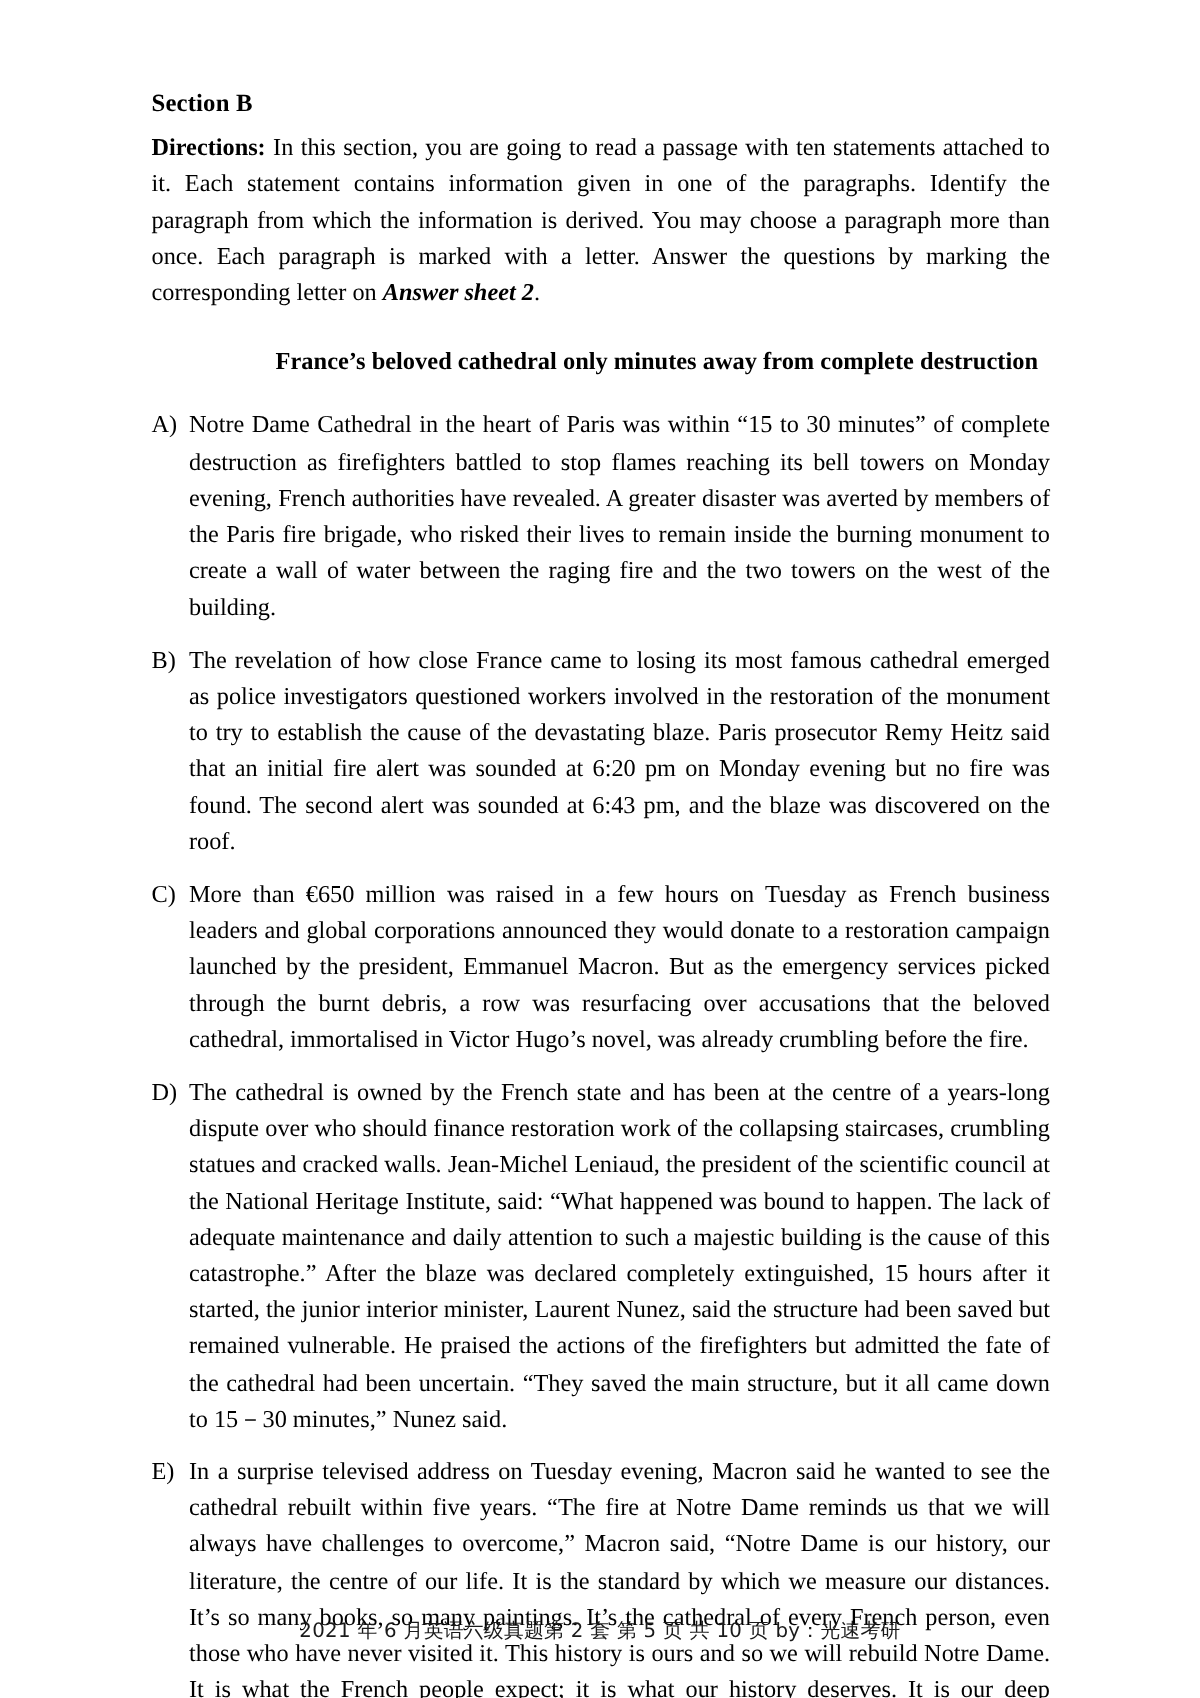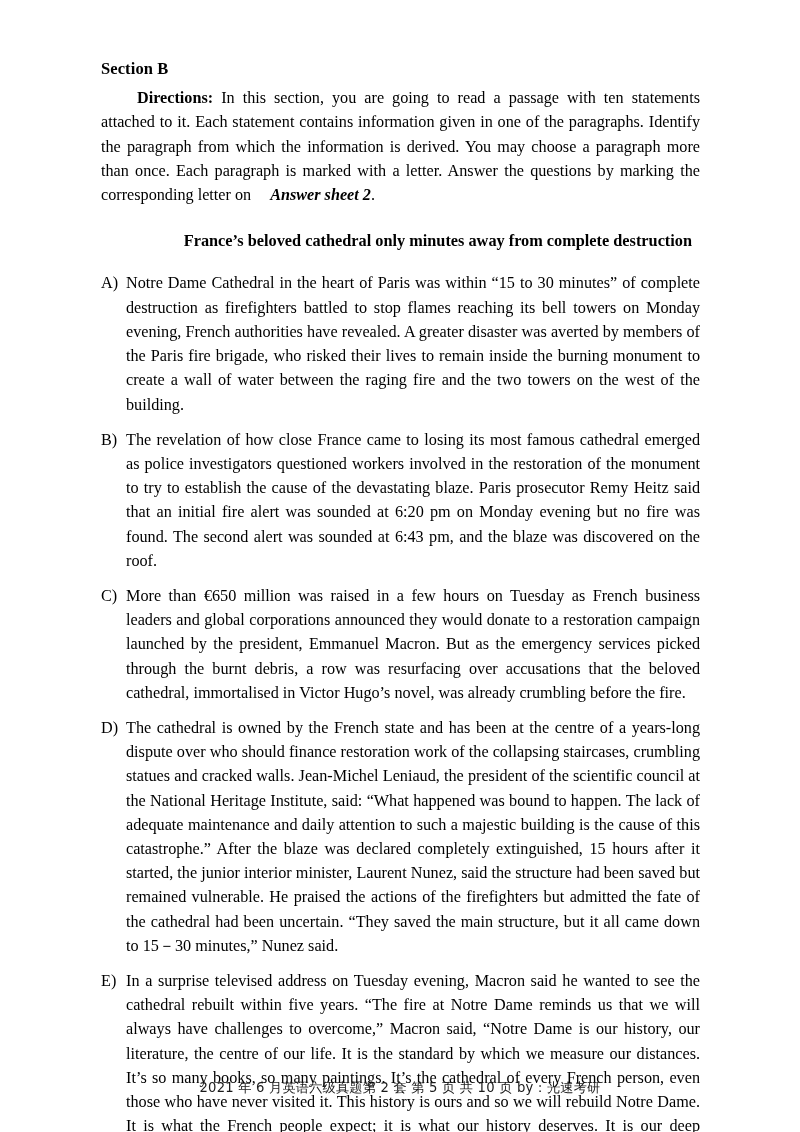--- a/index.html
+++ b/index.html
@@ -37,28 +37,26 @@
   .directions {
     font-size: 16.2px;
     line-height: 24.3px;
     text-align: justify;
     text-justify: inter-word;
     margin: 0 0 22px 0;
   }
   .directions .lead {
     font-weight: bold;
     font-style: normal;
-    margin-left: 36px;
   }
   .directions .body {
   }
   .directions .strongital {
     font-style: italic;
     font-weight: bold;
-    margin-left: 15px;
   }
 
   .passage-title {
     font-size: 16.3px;
     font-weight: bold;
     text-align: right;
     line-height: 24px;
     margin: 0 0 18px 0;
     padding-left: 18px;
     padding-right: 8px;

